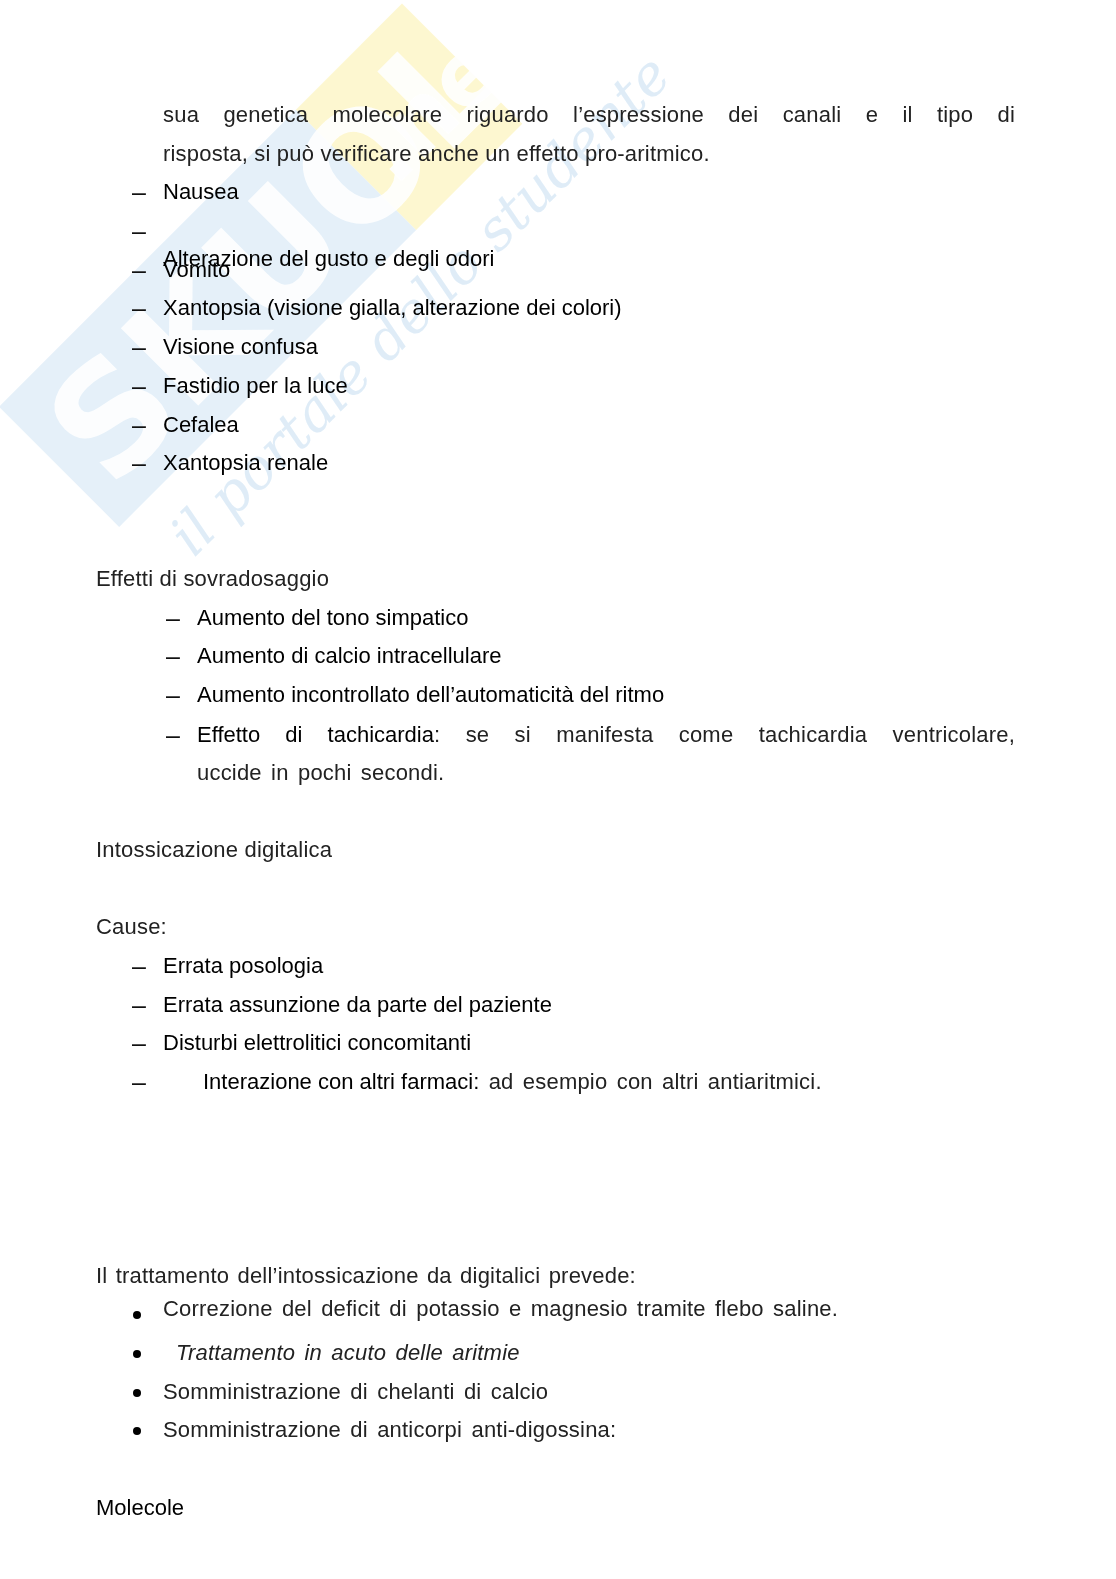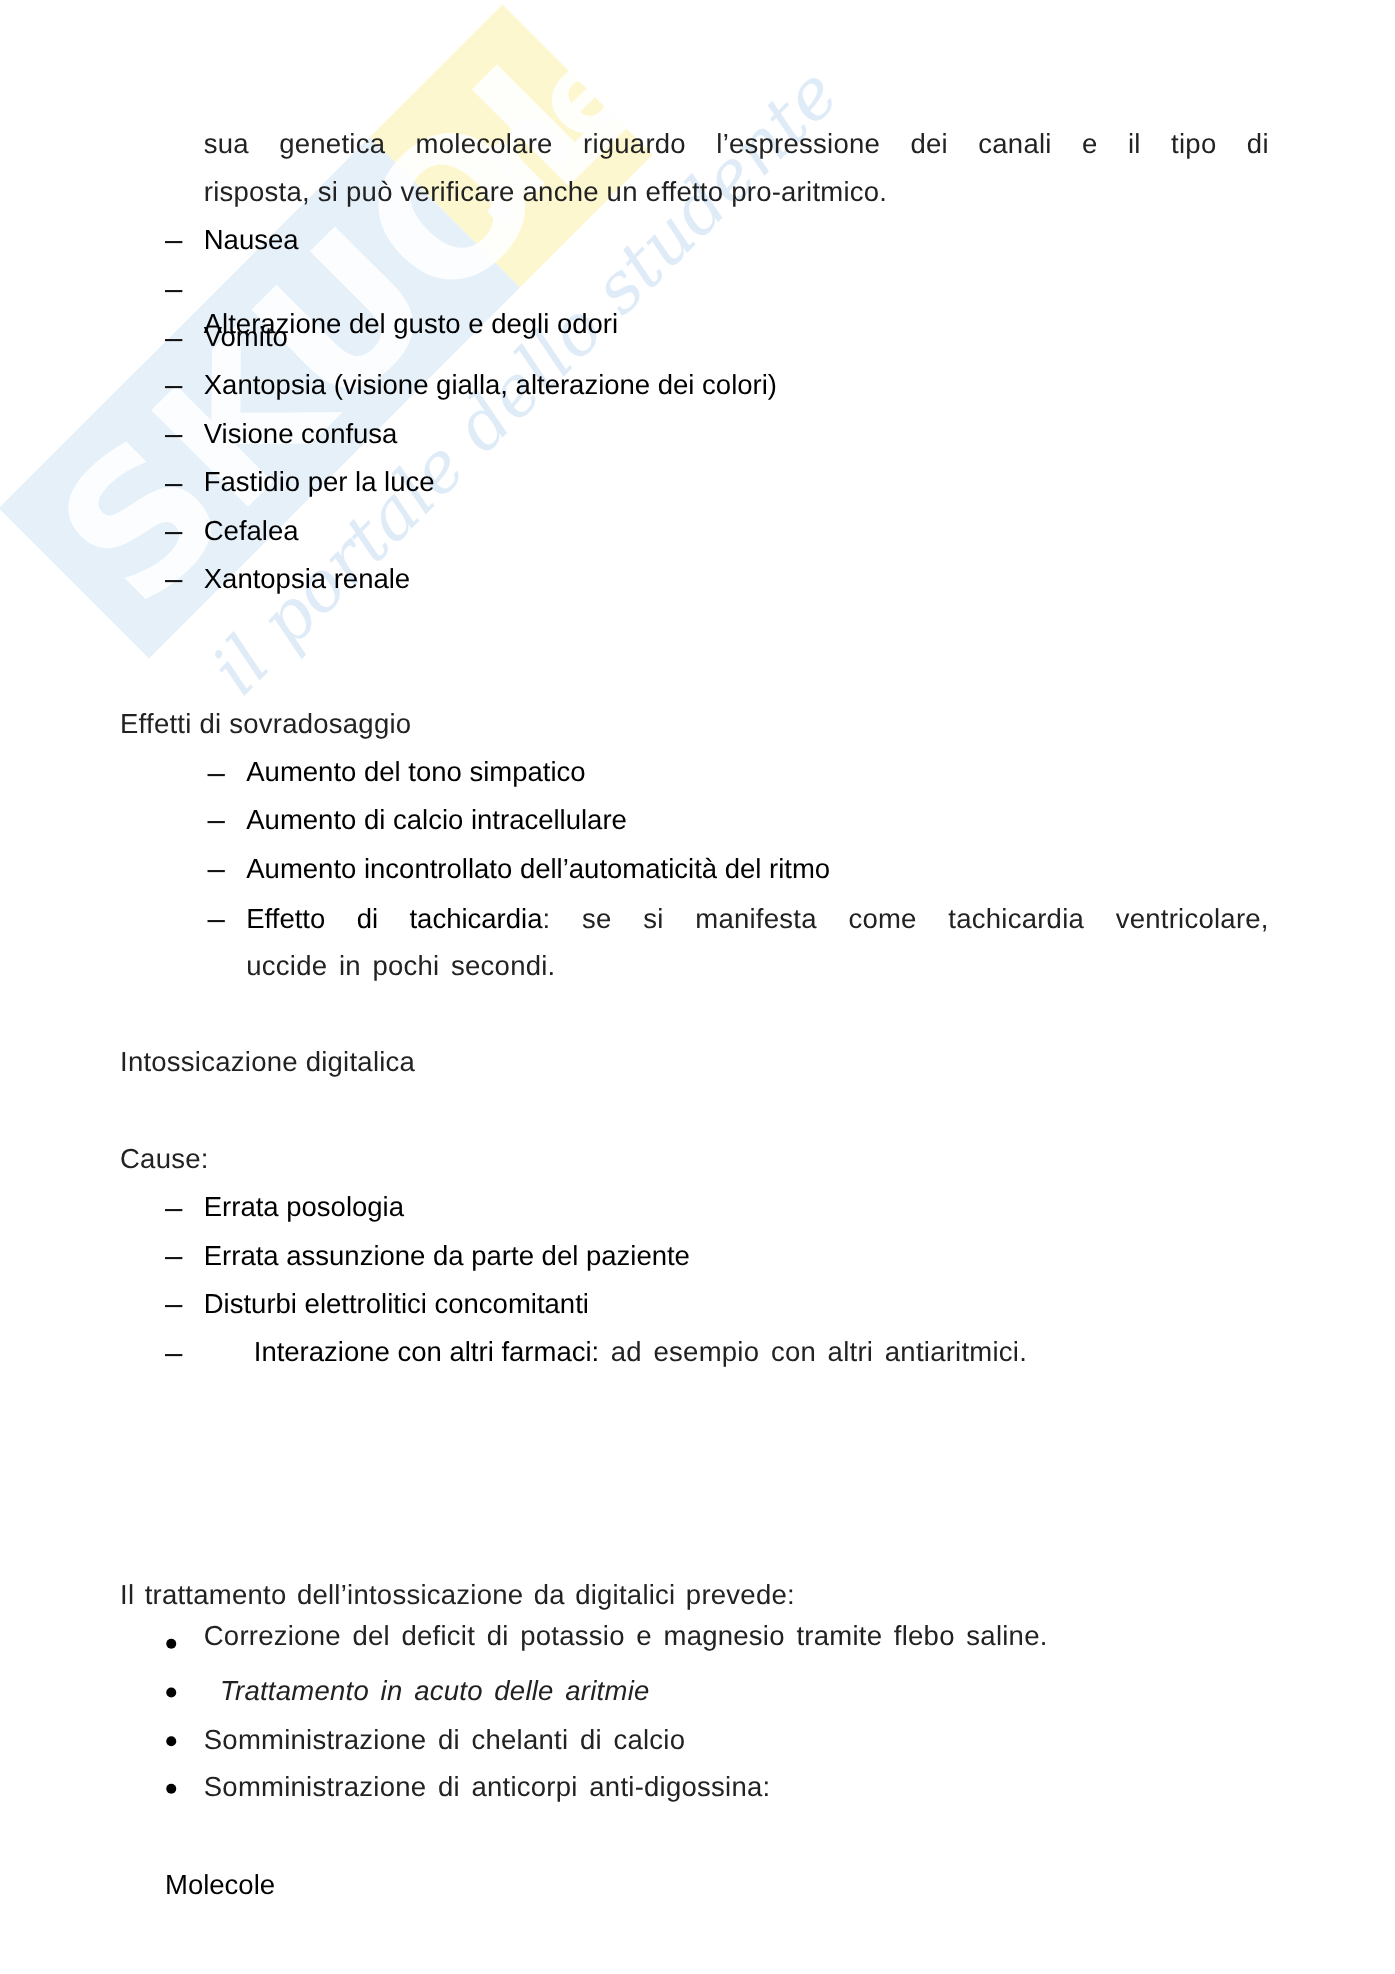--- a/index.html
+++ b/index.html
@@ -122,13 +122,13 @@
   <span class="bullet" style="left:133px; top:1350px;"></span>
   <div class="line light" style="left:176px; top:1338px; word-spacing:3px;font-style:italic;">Trattamento in acuto delle aritmie</div>
 
   <span class="bullet" style="left:133px; top:1389px;"></span>
   <div class="line light" style="left:163px; top:1377px; word-spacing:3px;">Somministrazione di chelanti di calcio</div>
 
   <span class="bullet" style="left:133px; top:1427px;"></span>
   <div class="line light" style="left:163px; top:1415px; word-spacing:3px;">Somministrazione di anticorpi anti-digossina:</div>
 </div>
 
-<div class="line strong heading-u" style="left:96px; top:1493px;margin-left:36px;">Molecole</div>
+<div class="line strong heading-u" style="left:96px; top:1493px;">Molecole</div>
 
 </body></html>

